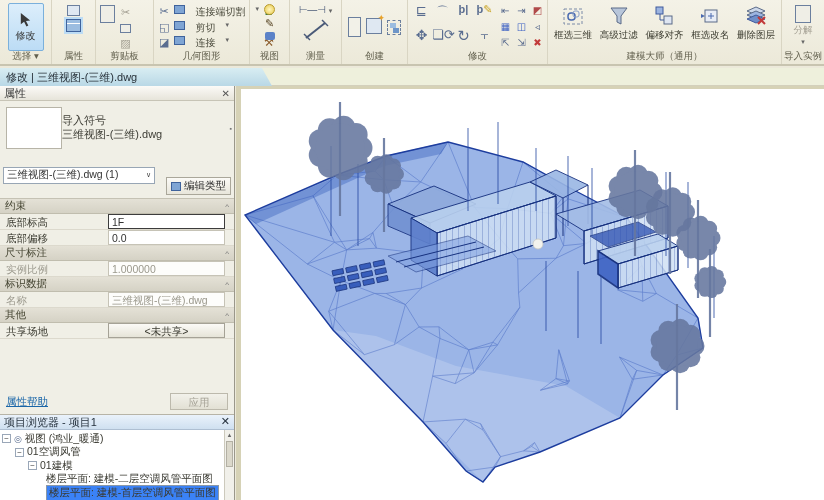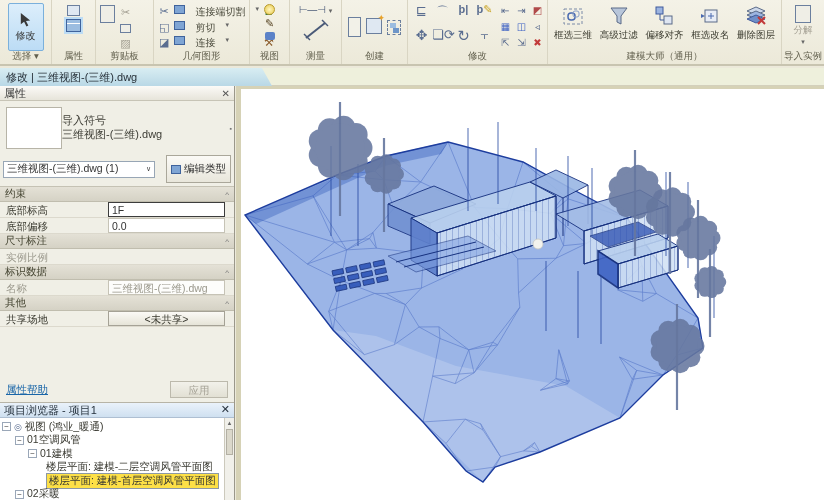--- a/index.html
+++ b/index.html
@@ -55,22 +55,22 @@
 
   .preview { display:flex; gap:0; padding:6px 6px 4px 6px; height:52px; position:relative;}
   .thumb { width:56px; height:42px; background:#fff; border:1px solid #b7b4a7; }
   .ptxt { font-size:11px; color:#3c3c34; padding-top:6px; line-height:14px; }
   .pscroll { position:absolute; right:2px; top:24px; font-size:7px; color:#777; }
 
   .typerow { display:flex; align-items:center; gap:11px; padding:2px 3px 3px 3px; }
   .typesel { flex:1; height:17px; background:#fff; border:1px solid #98a6b5; display:flex; align-items:center;
     padding:0 3px; font-size:10.5px; color:#333; }
   .typesel .dd { margin-left:auto; font-size:7px; color:#444; }
-  .edittype { height:28px; border:1px solid #aaa79a; background:linear-gradient(#fbfaf6,#e8e6db);
-    display:flex; align-items:center; gap:3px; padding:0 4px; font-size:10.5px; color:#333; }
+  .edittype { height:18px; border:1px solid #aaa79a; background:linear-gradient(#fbfaf6,#e8e6db);
+    display:flex; align-items:center; gap:3px; padding:0 4px; font-size:10.5px; color:#333;margin-top:22px; }
 
   .grid { border-top:1px solid #c5c2b4; }
   .ghead { height:15px; background:linear-gradient(#e4e1d6,#d5d2c5); border-bottom:1px solid #c0bdae;
     display:flex; align-items:center; padding:0 5px; font-size:10.5px; color:#42422f;text-align:center; }
   .ghead .tog { margin-left:auto; color:#777; font-size:8px; }
   .prow { display:flex; height:16px; border-bottom:1px solid #dcd9cd; align-items:stretch; }
   .plabel { width:108px; padding:2px 0 0 6px; font-size:10.5px; color:#3c3c32; }
   .pval { flex:1; margin-right:9px; background:#fff; border:1px solid #c6c3b6; font-size:10.5px;
     padding:1px 3px; color:#333; }
   .pval.focus { border:1px solid #3c3c3c; }
@@ -81,21 +81,21 @@
   .plink { color:#1a66a8; text-decoration:underline; font-size:10.5px; }
   .applybtn { margin-left:auto; width:58px; height:17px; border:1px solid #bcb9ac;
     background:linear-gradient(#f2f1ea,#e2e0d4); color:#a5a296; font-size:10.5px; text-align:center; line-height:16px; }
 
   .browser { position:relative; background:#fff; height:106px; border-top:1px solid #b7b4a7; }
   .tree { position:absolute; left:0; top:15px; right:10px; bottom:0; overflow:hidden; background:#fff; padding-top:2px; }
   .trow { display:flex; align-items:center; height:13.5px; white-space:nowrap; font-size:10.5px; color:#3a3a32; }
   .exp { width:9px; height:9px; border:1px solid #9aa7b8; background:#fff; font-size:8px; line-height:7px;
     text-align:center; color:#444; margin-right:3px; flex:0 0 auto; }
   .tico { font-size:9px; color:#5a6d90; margin-right:3px; }
-  .tsel { border:1px solid #8c98a5; background:#fde047; padding:0 2px; }
+  .tsel { border:1px solid #8c98a5; background:#3b82f6; padding:0 2px; }
   .vscroll { position:absolute; right:0; top:15px; width:10px; bottom:0; background:#f1f0ea; border-left:1px solid #ccc9bc; }
   .vscroll .up { height:10px; text-align:center; font-size:6px; color:#666; line-height:10px; }
   .vscroll .thumbv { margin:1px; height:26px; background:#dbd8cb; border:1px solid #b3b0a4; }
 
   
   .viewport { position:absolute; left:236px; top:86px; width:588px; height:414px; background:#fff; }
   .vstrip-l { position:absolute; left:0; top:0; width:5px; height:414px; background:#d6d2b6; }
   .vstrip-t { position:absolute; left:0; top:0; width:588px; height:3px; background:#d6d2b6; }
 </style>
 </head>
@@ -332,20 +332,21 @@
       <div class="prow">
         <div class="plabel">底部偏移</div>
         <div class="pval">0.0</div>
       </div>
       <div class="ghead">
         <span>尺寸标注</span>
           <span class="tog">^</span>
       </div>
       <div class="prow">
         <div class="plabel" style="color:#9b998d">实例比例</div>
+        <div class="pval ro">1.000000</div>
       </div>
       <div class="ghead">
         <span>标识数据</span>
           <span class="tog">^</span>
       </div>
       <div class="prow">
         <div class="plabel" style="color:#9b998d">名称</div>
         <div class="pval ro">三维视图-(三维).dwg</div>
       </div>
       <div class="ghead">

